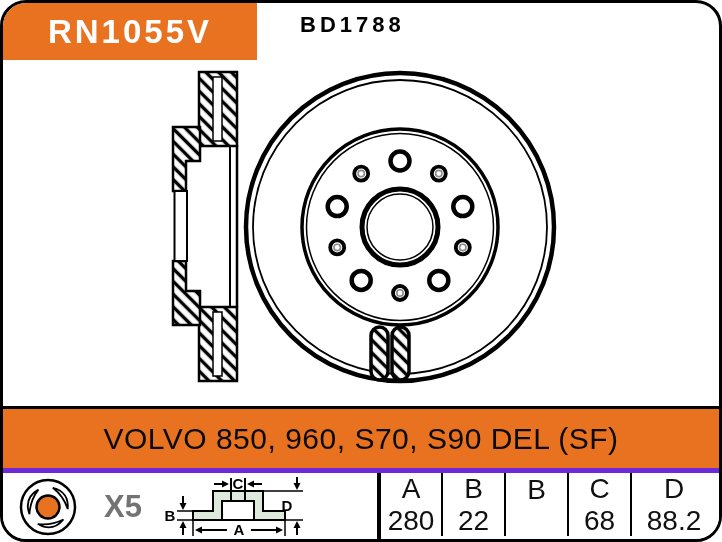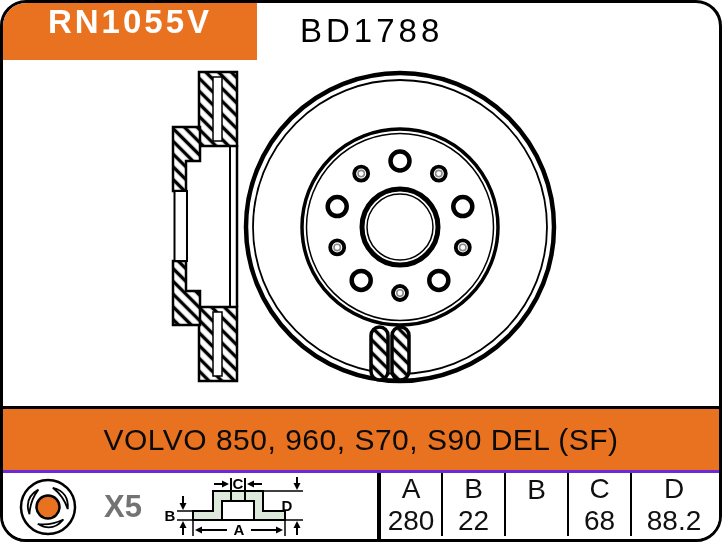--- a/index.html
+++ b/index.html
@@ -1,23 +1,23 @@
 <!DOCTYPE html>
 <html><head>
 <meta charset="utf-8">
 <style>
   html,body{margin:0;padding:0;background:#fff;}
   *{box-sizing:border-box;}
   .stage{position:relative;width:722px;height:542px;font-family:"Liberation Sans",sans-serif;background:#fff;}
   .card{position:absolute;inset:0;border:3px solid #000;border-radius:26px;background:#fff;overflow:hidden;}
-  .badge{position:absolute;left:0;top:0;width:254px;height:57px;background:#E8721F;display:flex;align-items:flex-start;justify-content:center;}
+  .badge{position:absolute;left:0;top:0;width:254px;height:57px;background:#E8721F;display:flex;align-items:center;justify-content:center;}
   .badge span{color:#fff;font-size:33px;font-weight:bold;letter-spacing:3px;}
-  .part-no{position:absolute;left:297px;top:9px;color:#000;font-size:33px;font-weight:normal;letter-spacing:4px;}
+  .part-no{position:absolute;left:297px;top:9px;color:#000;font-size:22px;font-weight:bold;letter-spacing:4px;}
   .drawing{position:absolute;left:0;top:0;width:722px;height:542px;}
-  .banner{position:absolute;left:0;top:403px;width:100%;height:67px;background:#E8721F;border-top:3px solid #000;border-bottom:3px solid #6d28d9;display:flex;align-items:center;justify-content:center;}
+  .banner{position:absolute;left:0;top:403px;width:100%;height:67px;background:#E8721F;border-top:3px solid #000;border-bottom:5px solid #6d28d9;display:flex;align-items:center;justify-content:center;}
   .banner span{color:#0b0b0b;font-size:30px;letter-spacing:0.5px;}
   .footer{position:absolute;left:0;top:470px;right:0;bottom:0;background:#fff;}
   .disc-icon{position:absolute;left:12px;top:3px;width:66px;height:64px;}
   .bolt-count{position:absolute;left:101px;top:16px;color:#737373;font-size:31px;font-weight:bold;}
   .mini-diagram{position:absolute;left:160px;top:0;width:190px;height:69px;}
   .v-div{position:absolute;left:374px;top:0;bottom:0;width:4px;background:#000;}
   .dim-table{position:absolute;left:378px;top:0;right:3px;bottom:3px;display:flex;}
   .cell{display:flex;flex-direction:column;color:#101010;}
   .cell + .cell{border-left:2px solid #000;}
   .c-a{width:60px;} .c-b1{width:63px;} .c-b2{width:63px;} .c-c{width:63px;} .c-d{flex:1;}

